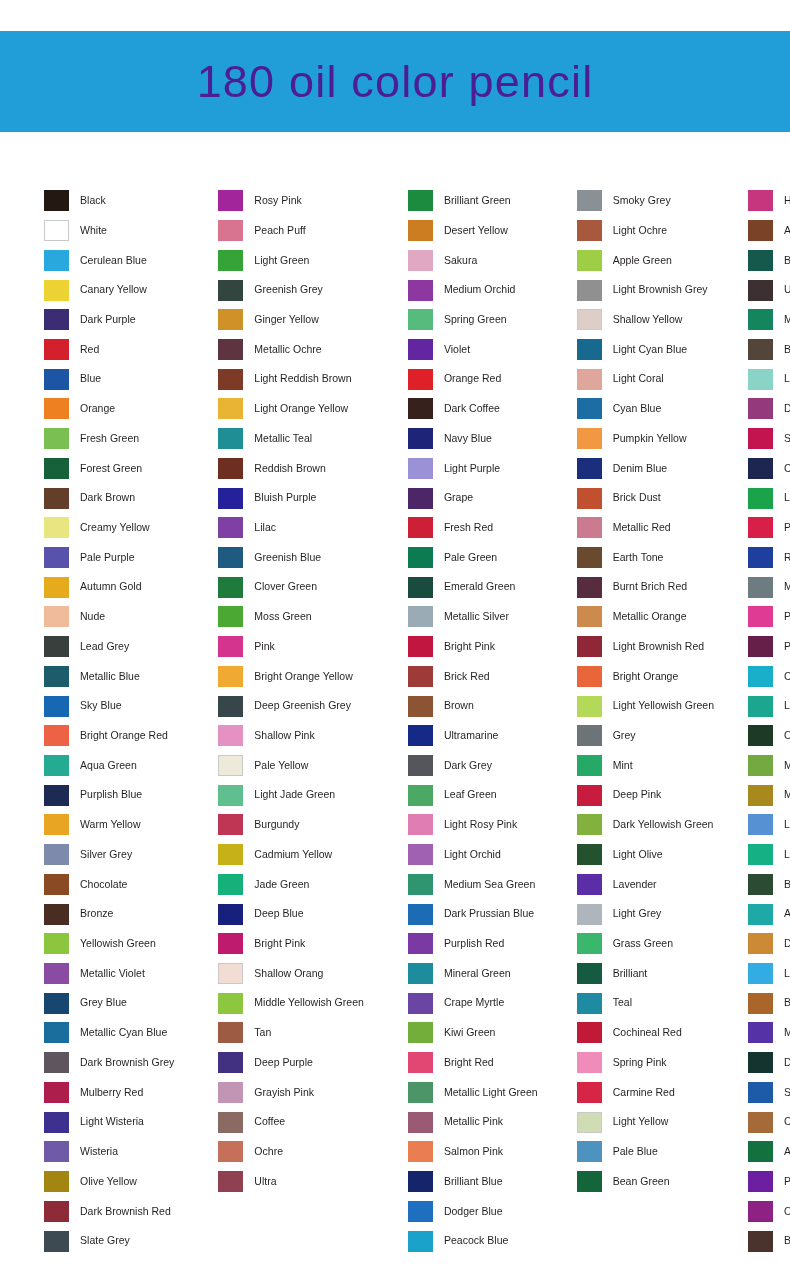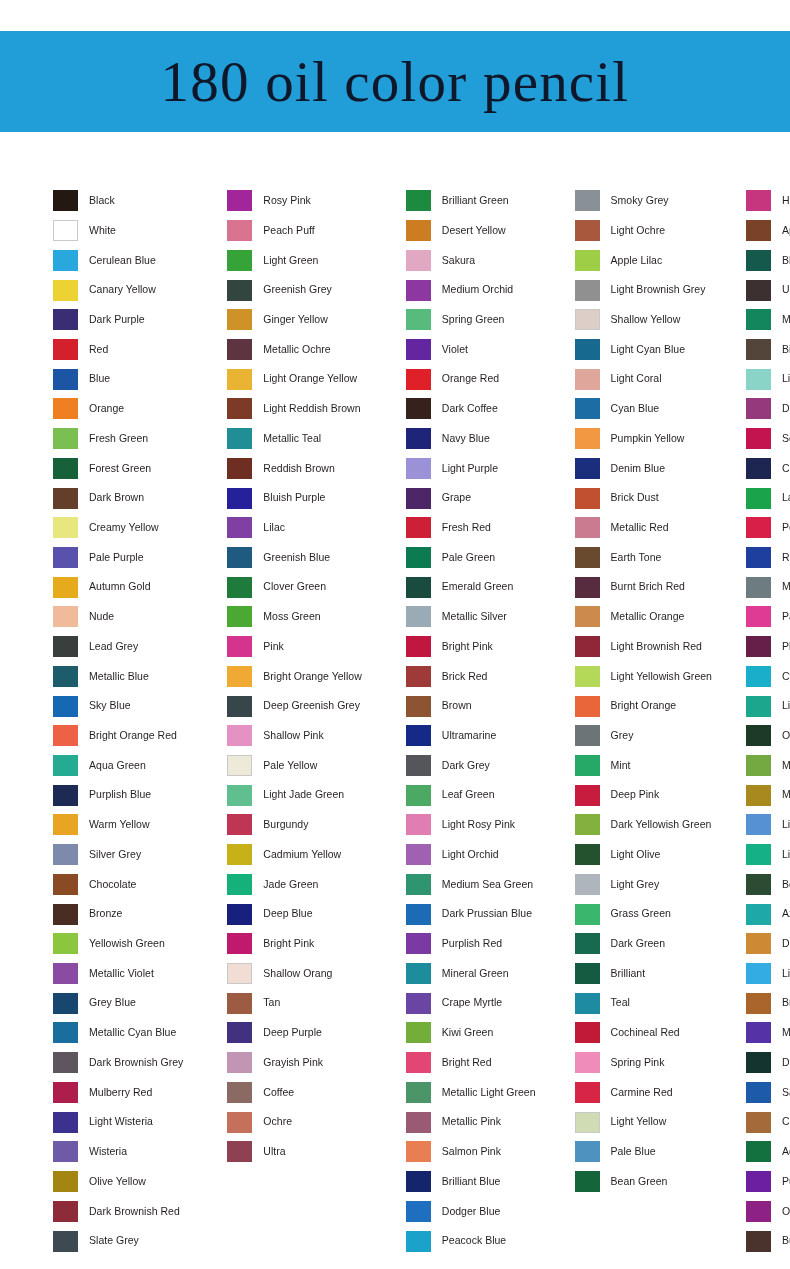--- a/index.html
+++ b/index.html
@@ -26,37 +26,36 @@
     left: 0;
     top: 31px;
     width: 790px;
     height: 101px;
     background: #219dd8;
     display: flex;
     align-items: center;
     justify-content: center;
   }
   .banner-title {
-    color: #0f172a;
-    font-family: Liberation Serif, serif;
-    font-size: 57px;
+    color: #4c1d95;
+    font-family: Liberation Sans, sans-serif;
+    font-size: 45px;
     font-weight: 400;
     letter-spacing: 1.2px;
     line-height: 1;
     white-space: nowrap;
   }
   
   .grid {
     position: absolute;
     left: 0;
     top: 186px;
     width: 630px;
     display: flex;
     flex-direction: row;
-    margin-left: 9px;
   }
   .col {
     display: flex;
     flex-direction: column;
   }
   .col-0 { width: 155px; padding-left: 44px; }
   .col-1 { width: 155px; padding-left: 44px; }
   .col-2 { width: 155px; padding-left: 44px; }
   .col-3 { width: 155px; padding-left: 39px; }
   .col-4 { width: 170px; padding-left: 34px; }
@@ -261,28 +260,28 @@
         </div>
         <div class="swatch-row">
           <div class="swatch" style="background: rgb(207, 146, 40);"></div>
           <div class="swatch-label">Ginger Yellow</div>
         </div>
         <div class="swatch-row">
           <div class="swatch" style="background: rgb(94, 52, 64);"></div>
           <div class="swatch-label">Metallic Ochre</div>
         </div>
         <div class="swatch-row">
+          <div class="swatch" style="background: rgb(125, 58, 38);"></div>
+          <div class="swatch-label">Light  Reddish Brown</div>
+        </div>
+        <div class="swatch-row">
           <div class="swatch" style="background: rgb(233, 180, 51);"></div>
           <div class="swatch-label">Light Orange Yellow</div>
         </div>
         <div class="swatch-row">
-          <div class="swatch" style="background: rgb(125, 58, 38);"></div>
-          <div class="swatch-label">Light  Reddish Brown</div>
-        </div>
-        <div class="swatch-row">
           <div class="swatch" style="background: rgb(31, 143, 149);"></div>
           <div class="swatch-label">Metallic Teal</div>
         </div>
         <div class="swatch-row">
           <div class="swatch" style="background: rgb(110, 47, 34);"></div>
           <div class="swatch-label">Reddish Brown</div>
         </div>
         <div class="swatch-row">
           <div class="swatch" style="background: rgb(36, 33, 155);"></div>
           <div class="swatch-label">Bluish Purple</div>
@@ -345,20 +344,24 @@
         </div>
         <div class="swatch-row">
           <div class="swatch" style="background: rgb(192, 26, 110);"></div>
           <div class="swatch-label">Bright Pink</div>
         </div>
         <div class="swatch-row">
           <div class="swatch has-border" style="background: rgb(241, 221, 212);"></div>
           <div class="swatch-label">Shallow Orang</div>
         </div>
         <div class="swatch-row">
+          <div class="swatch" style="background: rgb(141, 198, 63);"></div>
+          <div class="swatch-label">Middle Yellowish Green</div>
+        </div>
+        <div class="swatch-row">
           <div class="swatch" style="background: rgb(156, 91, 66);"></div>
           <div class="swatch-label">Tan</div>
         </div>
         <div class="swatch-row">
           <div class="swatch" style="background: rgb(66, 48, 129);"></div>
           <div class="swatch-label">Deep Purple</div>
         </div>
         <div class="swatch-row">
           <div class="swatch" style="background: rgb(194, 149, 180);"></div>
           <div class="swatch-label">Grayish Pink</div>
@@ -526,21 +529,21 @@
         <div class="swatch-row">
           <div class="swatch" style="background: rgb(138, 145, 150);"></div>
           <div class="swatch-label">Smoky Grey</div>
         </div>
         <div class="swatch-row">
           <div class="swatch" style="background: rgb(168, 88, 60);"></div>
           <div class="swatch-label">Light Ochre</div>
         </div>
         <div class="swatch-row">
           <div class="swatch" style="background: rgb(158, 206, 69);"></div>
-          <div class="swatch-label">Apple Lilac</div>
+          <div class="swatch-label">Apple Green</div>
         </div>
         <div class="swatch-row">
           <div class="swatch" style="background: rgb(143, 144, 143);"></div>
           <div class="swatch-label">Light Brownish Grey</div>
         </div>
         <div class="swatch-row">
           <div class="swatch has-border" style="background: rgb(221, 207, 199);"></div>
           <div class="swatch-label">Shallow Yellow</div>
         </div>
         <div class="swatch-row">
@@ -581,58 +584,58 @@
         </div>
         <div class="swatch-row">
           <div class="swatch" style="background: rgb(205, 138, 77);"></div>
           <div class="swatch-label">Metallic Orange</div>
         </div>
         <div class="swatch-row">
           <div class="swatch" style="background: rgb(143, 39, 57);"></div>
           <div class="swatch-label">Light Brownish Red</div>
         </div>
         <div class="swatch-row">
+          <div class="swatch" style="background: rgb(232, 102, 58);"></div>
+          <div class="swatch-label">Bright Orange</div>
+        </div>
+        <div class="swatch-row">
           <div class="swatch" style="background: rgb(180, 216, 88);"></div>
           <div class="swatch-label">Light Yellowish Green</div>
         </div>
         <div class="swatch-row">
-          <div class="swatch" style="background: rgb(232, 102, 58);"></div>
-          <div class="swatch-label">Bright Orange</div>
-        </div>
-        <div class="swatch-row">
           <div class="swatch" style="background: rgb(108, 116, 120);"></div>
           <div class="swatch-label">Grey</div>
         </div>
         <div class="swatch-row">
           <div class="swatch" style="background: rgb(38, 169, 103);"></div>
           <div class="swatch-label">Mint</div>
         </div>
         <div class="swatch-row">
           <div class="swatch" style="background: rgb(200, 28, 62);"></div>
           <div class="swatch-label">Deep Pink</div>
         </div>
         <div class="swatch-row">
           <div class="swatch" style="background: rgb(131, 177, 62);"></div>
           <div class="swatch-label">Dark Yellowish Green</div>
         </div>
         <div class="swatch-row">
           <div class="swatch" style="background: rgb(36, 81, 46);"></div>
           <div class="swatch-label">Light Olive</div>
         </div>
         <div class="swatch-row">
+          <div class="swatch" style="background: rgb(91, 46, 168);"></div>
+          <div class="swatch-label">Lavender</div>
+        </div>
+        <div class="swatch-row">
           <div class="swatch" style="background: rgb(174, 181, 188);"></div>
           <div class="swatch-label">Light Grey</div>
         </div>
         <div class="swatch-row">
           <div class="swatch" style="background: rgb(59, 183, 109);"></div>
           <div class="swatch-label">Grass Green</div>
-        </div>
-        <div class="swatch-row">
-          <div class="swatch" style="background: rgb(23, 105, 79);"></div>
-          <div class="swatch-label">Dark Green</div>
         </div>
         <div class="swatch-row">
           <div class="swatch" style="background: rgb(21, 91, 65);"></div>
           <div class="swatch-label">Brilliant</div>
         </div>
         <div class="swatch-row">
           <div class="swatch" style="background: rgb(30, 139, 163);"></div>
           <div class="swatch-label">Teal</div>
         </div>
         <div class="swatch-row">

